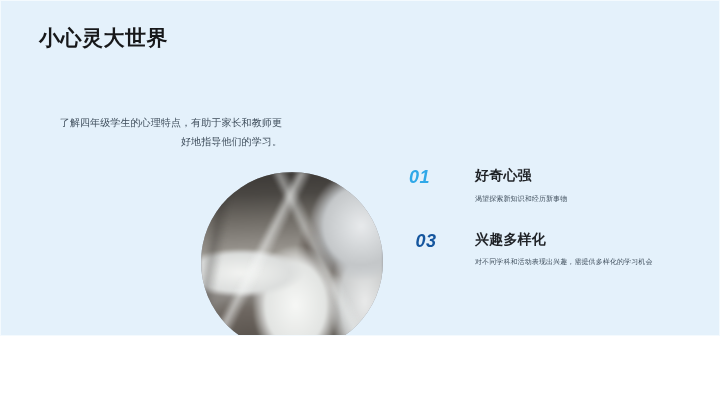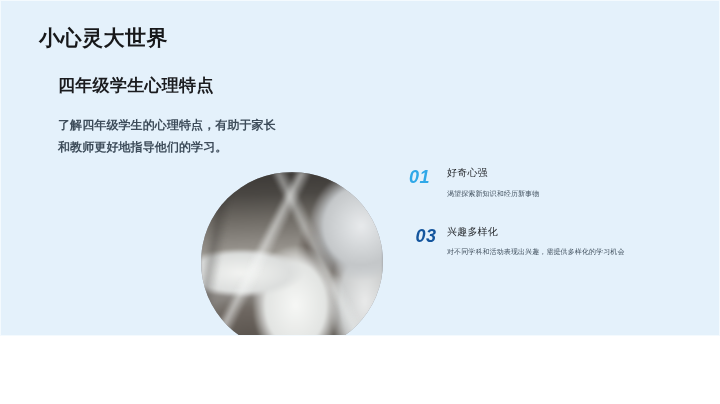--- a/index.html
+++ b/index.html
@@ -44,25 +44,26 @@
     letter-spacing: 0.3px;
     color: #1b1c1f;
     line-height: 1.3;
     white-space: nowrap;
   }
   .section-desc {
     position: absolute;
     left: 57px;
     top: 113px;
     width: 224px;
-    font-size: 12px;
-    font-weight: 700;
+    font-size: 10px;
+    font-weight: 400;
     color: #3d4c5a;
     line-height: 1.85;
     letter-spacing: 0.1px;
+    text-align: right;
   }
 
   
   .photo-circle {
     position: absolute;
     left: 200px;
     top: 171px;
     width: 182px;
     height: 180px;
     border-radius: 50%;
@@ -107,60 +108,60 @@
     position: absolute;
     left: 408px;
     top: 166px;
     width: 272px;
   }
   .feature-item {
     position: relative;
     display: flex;
     align-items: flex-start;
     margin-bottom: 26px;
+    gap: 28px;
   }
   .feature-item:last-child { margin-bottom: 0; }
   .feature-num {
     flex: 0 0 auto;
     width: 34px;
     font-size: 18px;
     font-weight: 700;
     font-style: italic;
     letter-spacing: 0.5px;
     line-height: 1;
     padding-top: 1px;
   }
   .feature-body {
     flex: 1 1 auto;
     padding-left: 4px;
   }
   .feature-title {
-    font-size: 10px;
-    font-weight: 400;
+    font-size: 14px;
+    font-weight: 700;
     color: #1f2226;
     line-height: 1.25;
     letter-spacing: 0.2px;
   }
   .feature-desc {
     margin-top: 7px;
     font-size: 7px;
     font-weight: 400;
     color: #41505e;
     line-height: 1.9;
     letter-spacing: 0.1px;
   }
 </style>
 </head>
 <body>
 
 <div class="slide" style="background: rgb(228, 241, 251);">
 
   <div class="slide-title">小心灵大世界</div>
 
-  <div class="section-heading">四年级学生心理特点</div>
 
   <div class="section-desc">了解四年级学生的心理特点，有助于家长和教师更好地指导他们的学习。</div>
 
   <div class="photo-circle">
     <div class="photo-inner"></div>
     <div class="photo-overlay"></div>
   </div>
 
   <div class="feature-list">
 

